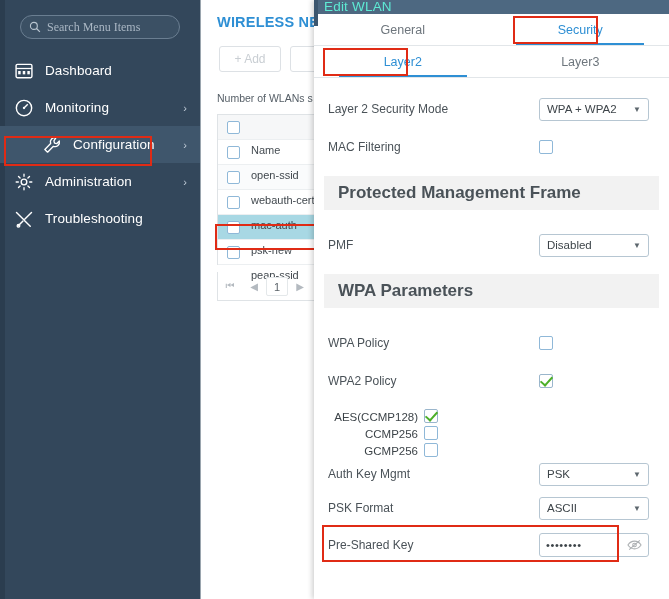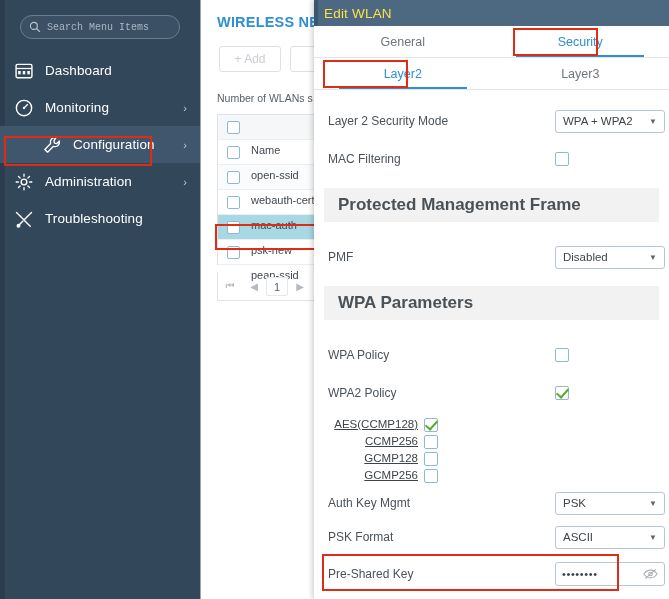--- a/index.html
+++ b/index.html
@@ -26,22 +26,22 @@
     width: 160px; height: 24px;
     border: 1px solid #6a7e91;
     border-radius: 12px;
     background: #3b5064;
     display: flex; align-items: center;
     padding: 0 8px;
   }
   .search-icon { width: 12px; height: 12px; flex: 0 0 auto; margin-right: 6px; }
   .search-input {
     border: 0; outline: 0; background: transparent;
-    color: #c4ced8; font-size: 10px;
-    font-family: Liberation Mono, monospace;
+    color: #c4ced8; font-size: 12px;
+    font-family: Liberation Serif, serif;
     width: 100%;
   }
   .search-input::placeholder { color: #aab7c4; }
 
   .nav { position: absolute; left: 0; top: 52px; width: 200px; }
   .nav-item {
     position: relative;
     height: 37px;
     display: flex; align-items: center;
     padding-left: 14px;
@@ -149,25 +149,25 @@
   }
 
   
   .modal {
     position: absolute; left: 314px; top: 0;
     width: 355px; height: 599px;
     background: #ffffff;
     box-shadow: -2px 0 5px rgba(0,0,0,.18);
   }
   .modal-header {
-    height: 26px;
+    height: 14px;
     background: #4d6881;
-    color: #fde047;
+    color: #5eead4;
     font-size: 13.5px;
-    display: flex; align-items: center;
+    display: flex; align-items: flex-end;
     padding-left: 10px;
     letter-spacing: .2px;
   }
   .modal-accent {
     position: absolute; left: 0; top: 0; width: 4px; height: 26px;
     background: #3c566e;
   }
   .tabrow {
     display: flex;
     border-bottom: 1px solid #e2e6e9;
@@ -188,21 +188,21 @@
   .hl-tab {
     position: absolute;
     border: 2.5px solid #e02b15;
     pointer-events: none;
   }
 
   .form { position: relative; padding-top: 12px; }
   .frow {
     display: flex; align-items: center;
     min-height: 38px;
-    padding: 0 4px 0 14px;
+    padding: 0 20px 0 14px;
   }
   .flabel {
     flex: 1;
     font-size: 12px; color: #4a5258;
   }
   .fctl { width: 110px; display: flex; align-items: center; }
   .select {
     width: 110px; height: 23px;
     border: 1px solid #b6c6d2; border-radius: 3px;
     background: #fff;
@@ -218,25 +218,24 @@
     display: flex; align-items: center;
     padding-left: 14px;
     font-size: 17px; color: #4a5258; font-weight: bold;
     margin-left: 10px; margin-right: 10px;
   }
   .spacer10 { height: 10px; }
   .spacer16 { height: 16px; }
 
   .enc-list { width: 110px; }
   .enc-row {
-    display: flex; align-items: flex-start; justify-content: flex-end;
+    display: flex; align-items: flex-end; justify-content: flex-end;
     height: 17px;
     font-size: 11.5px; color: #3d4449;
     white-space: nowrap;
-    text-decoration: underline;
   }
   .enc-row .cb { margin-left: 6px; width: 14px; height: 14px; }
 
   .pskfield {
     width: 110px; height: 24px;
     border: 1px solid #b6c6d2; border-radius: 3px;
     background: #fff;
     display: flex; align-items: center; justify-content: space-between;
     padding: 0 6px;
   }
@@ -470,24 +469,20 @@
           <div class="enc-list">
             <div class="enc-row">
               <span>AES(CCMP128)</span>
               <span class="cb on"></span>
             </div>
             <div class="enc-row">
               <span>CCMP256</span>
               <span class="cb"></span>
             </div>
             <div class="enc-row">
-              <span>GCMP128</span>
-              <span class="cb"></span>
-            </div>
-            <div class="enc-row">
               <span>GCMP256</span>
               <span class="cb"></span>
             </div>
           </div>
         </span>
       </div>
 
       <div class="frow" style="min-height:34px;">
         <span class="flabel">Auth Key Mgmt</span>
         <span class="fctl">

